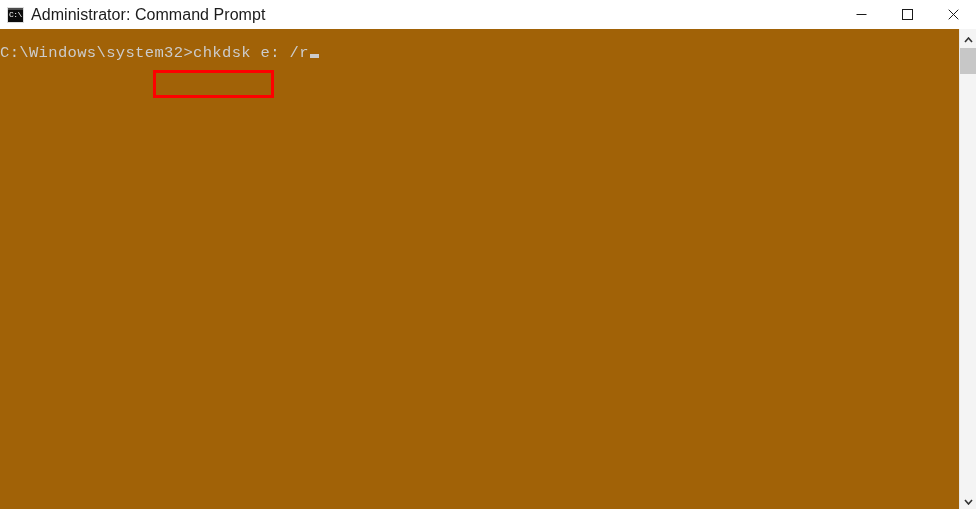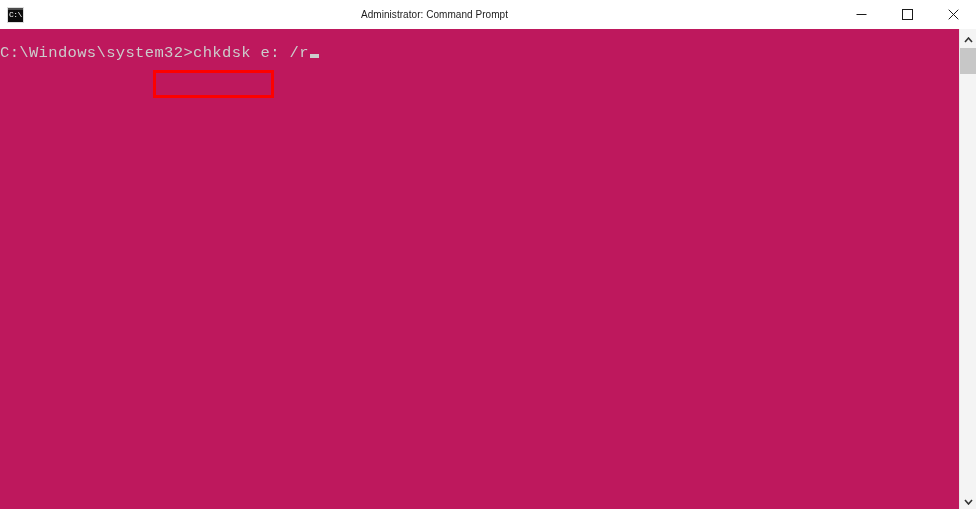--- a/index.html
+++ b/index.html
@@ -58,27 +58,26 @@
   #app-icon .bar {
     position: absolute;
     left: 0;
     top: 0;
     width: 100%;
     height: 2px;
     background: #4b4b4b;
   }
 
   #title-text {
-    font-size: 10px;
+    font-size: 16px;
     color: #1b1b1b;
     line-height: 29px;
     white-space: nowrap;
     letter-spacing: 0.05px;
     flex: 1 1 auto;
-    text-align: center;
   }
 
   #window-controls {
     display: flex;
     flex: 0 0 auto;
     height: 29px;
   }
   .win-btn {
     width: 46px;
     height: 29px;
@@ -92,21 +91,21 @@
   }
   .win-btn svg { display: block; }
 
   
   #terminal {
     position: absolute;
     left: 0;
     top: 29px;
     width: 959px;
     height: 480px;
-    background: #be185d;
+    background: #a16207;
     overflow: hidden;
   }
 
   #console-line {
     position: absolute;
     left: 0;
     top: 15px;
     white-space: pre;
     font-family: "Liberation Mono", "DejaVu Sans Mono", monospace;
     font-size: 15.5px;

